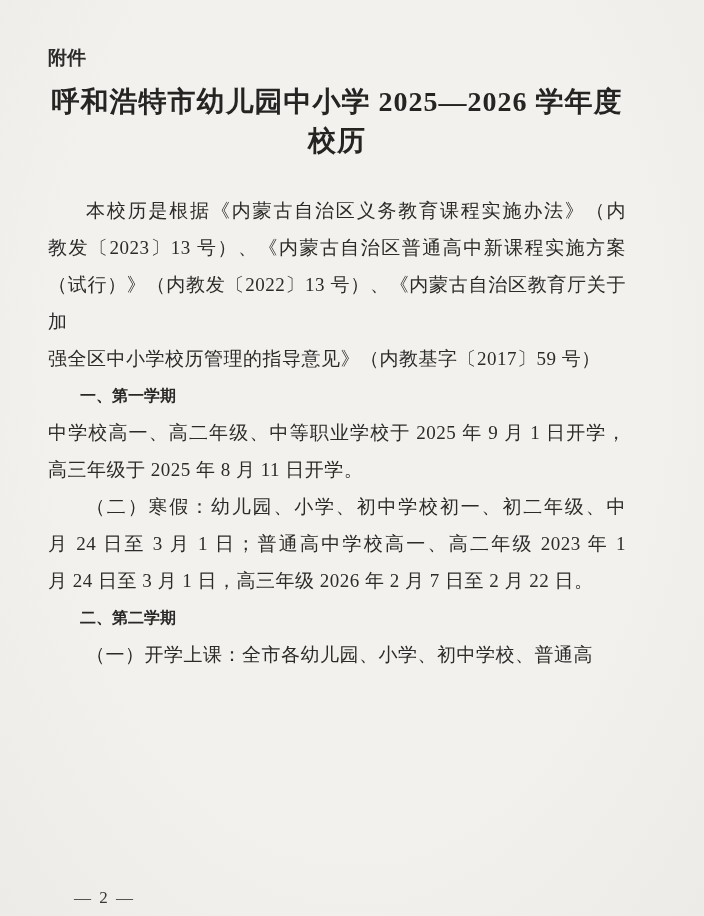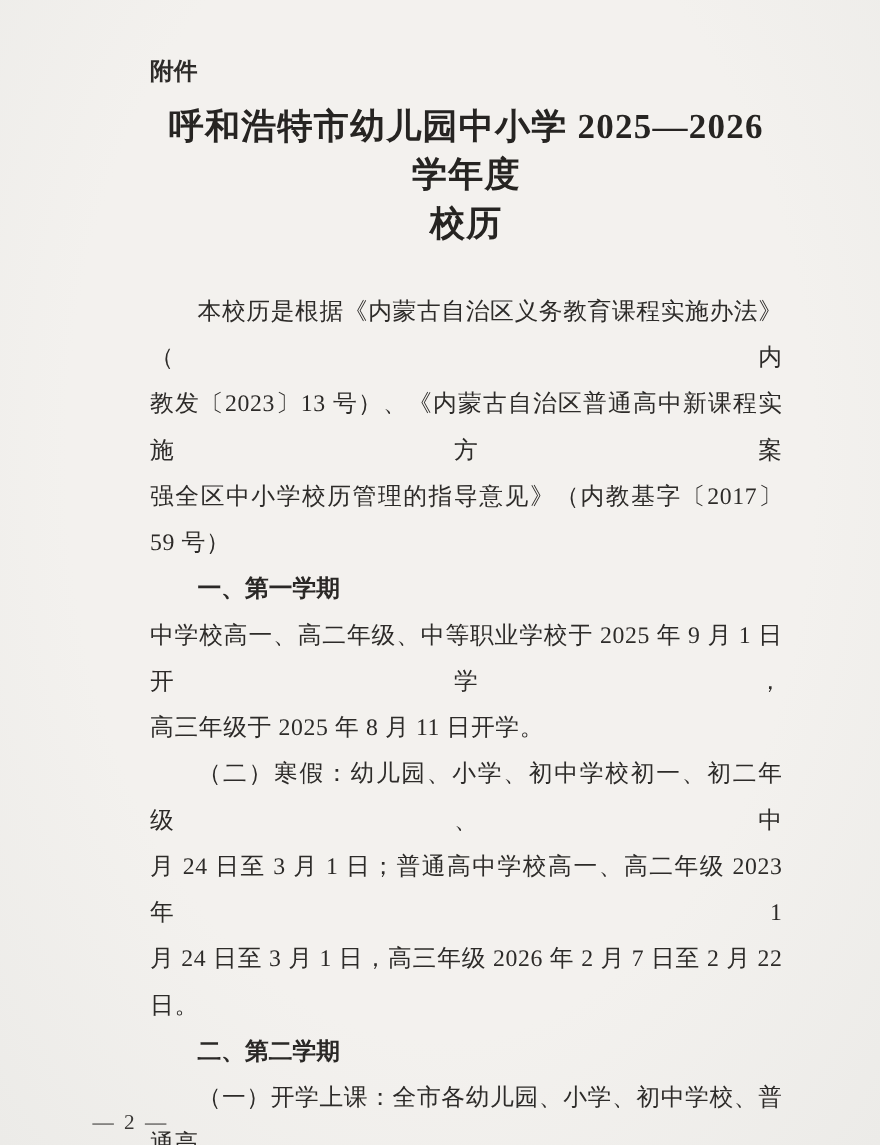--- a/index.html
+++ b/index.html
@@ -9,21 +9,21 @@
   }
   .page {
     position: relative;
     width: 704px;
     height: 916px;
     margin: 0 auto;
     box-sizing: border-box;
     background: #f1efec;
     background-image: radial-gradient(ellipse at 50% 40%, #f3f1ee 60%, #ecebe8 100%);
     color: #2d2b29;
-    padding: 46px 78px 0 120px;
+    padding: 46px 78px 0 48px;
     overflow: hidden;
   }
   .attachment {
     font-family: "Liberation Sans", "DejaVu Sans", sans-serif;
     font-weight: bold;
     font-size: 19px;
     line-height: 24px;
     color: #2d2b29;
   }
   .title {
@@ -47,21 +47,21 @@
     letter-spacing: 0.5px;
   }
   .para .line:last-child,
   .intro .line:last-child {
     text-align-last: left;
   }
   .line.first { text-indent: 2em; }
   .section-heading {
     font-family: Liberation Serif, serif;
     font-weight: bold;
-    font-size: 19px;
+    font-size: 16px;
     line-height: 37px;
     text-indent: 2em;
     color: #2a2826;
   }
   .page-number {
     position: absolute;
     left: 74px;
     bottom: 8px;
     font-size: 17px;
     letter-spacing: 2px;
@@ -78,20 +78,21 @@
   <h1 class="title">
     <span>呼和浩特市幼儿园中小学 2025—2026 学年度</span><br>
     <span>校历</span>
   </h1>
 
   <div class="content">
 
     <div class="intro">
         <div class="line first">本校历是根据《内蒙古自治区义务教育课程实施办法》（内</div>
         <div class="line">教发〔2023〕13 号）、《内蒙古自治区普通高中新课程实施方案</div>
+        <div class="line">（试行）》（内教发〔2022〕13 号）、《内蒙古自治区教育厅关于加</div>
         <div class="line">强全区中小学校历管理的指导意见》（内教基字〔2017〕59 号）</div>
       </div>
 
     <div class="section-heading">一、第一学期</div>
 
     <div class="para">
         <div class="line">中学校高一、高二年级、中等职业学校于 2025 年 9 月 1 日开学，</div>
         <div class="line">高三年级于 2025 年 8 月 11 日开学。</div>
       </div>
 

